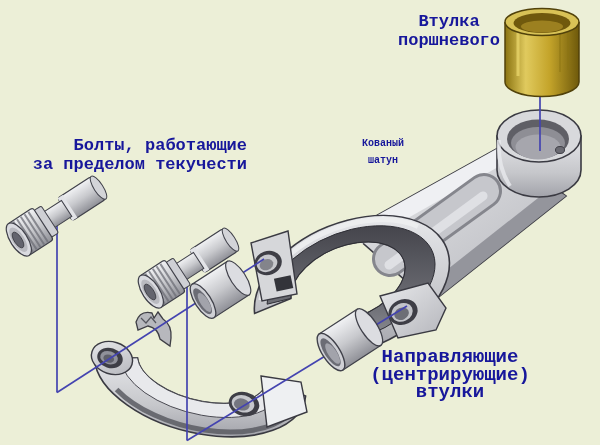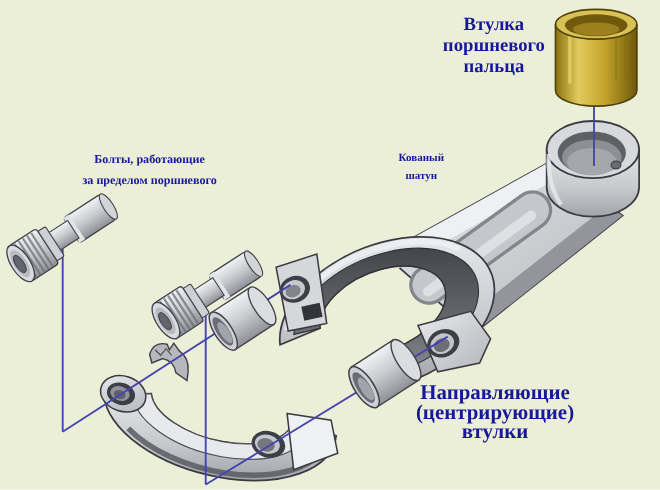--- a/index.html
+++ b/index.html
@@ -1,28 +1,28 @@
 <!DOCTYPE html>
 <html><head>
 <meta charset="utf-8">
 <style>
   html,body{margin:0;padding:0;}
   .stage{
     position:relative;width:600px;height:445px;overflow:hidden;
     background:#ecefd7;
-    font-family:Liberation Serif, serif;
+    font-family:Liberation Mono, monospace;
   }
   .stage svg{position:absolute;left:0;top:0;}
   .label{
     position:absolute;text-align:center;font-weight:bold;color:#17179b;
     letter-spacing:0;
   }
   .label .ln{display:block;white-space:nowrap;}
   #lbl-pin   {left:383px;top:12px; width:132px;font-size:17px;  line-height:19px;}
-  #lbl-bolts {left:25px; top:136px;width:222px;font-size:11px;  line-height:19px;}
+  #lbl-bolts {left:25px; top:136px;width:222px;font-size:17px;  line-height:19px;text-align:right;}
   #lbl-rod   {left:331px;top:136px;width:104px;font-size:10px;  line-height:16.5px;}
   #lbl-guides{left:367px;top:349px;width:166px;font-size:19px;line-height:17.5px;}
   #lbl-cap   {left:42px; top:402px;width:102px;font-size:17px;  line-height:18px;}
 </style>
 </head>
 <body>
 
 <div class="stage">
 
 <svg width="600" height="445" viewBox="0 0 600 445">
@@ -160,26 +160,25 @@
     <path d="M505,22 L505,82 A37,14.5 0 0 0 579,82 L579,22" fill="none" stroke="#51420a" stroke-width="1.5"></path>
     <ellipse cx="542" cy="22" rx="37" ry="13.5" fill="#d8c256" stroke="#51420a" stroke-width="1.5"></ellipse>
     <ellipse cx="542" cy="23" rx="28.5" ry="10" fill="#70590d"></ellipse>
     <ellipse cx="542" cy="26.5" rx="21" ry="6" fill="#9c8020"></ellipse>
   </g>
 </svg>
 
 <div class="label" id="lbl-pin">
   <span class="ln">Втулка</span>
   <span class="ln">поршневого</span>
-  <span class="ln">пальца</span>
 </div>
 
 <div class="label" id="lbl-bolts">
   <span class="ln">Болты, работающие</span>
-  <span class="ln">за пределом поршневого</span>
+  <span class="ln">за пределом текучести</span>
 </div>
 
 <div class="label" id="lbl-rod">
   <span class="ln">Кованый</span>
   <span class="ln">шатун</span>
 </div>
 
 <div class="label" id="lbl-guides">
   <span class="ln">Направляющие</span>
   <span class="ln">(центрирующие)</span>

